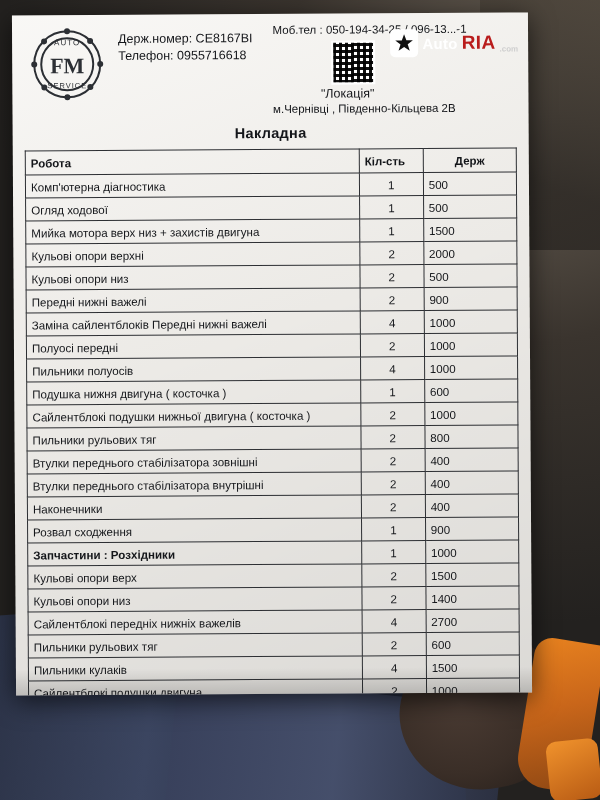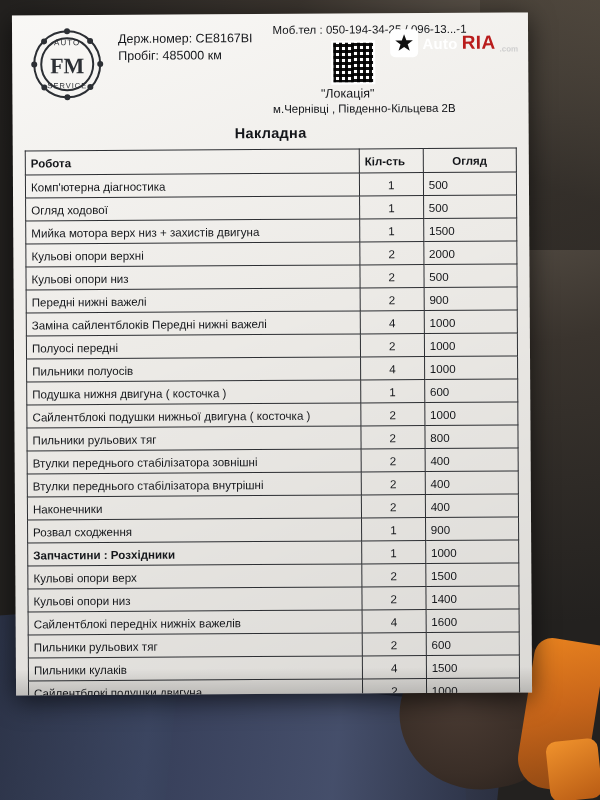--- a/index.html
+++ b/index.html
@@ -165,22 +165,22 @@
           <text x="43" y="63" text-anchor="middle" font-family="Liberation Sans, sans-serif" font-size="7.5" fill="#2c2f34" letter-spacing="1">SERVICE</text>
         </svg>
       </div>
 
       <div class="hdr-mid">
         <div>
           <span>Держ.номер:</span>
           <span>CE8167BI</span>
         </div>
         <div>
-          <span>Пробіг:</span>
-          <span>485000 км</span>
+          <span>Телефон:</span>
+          <span>0955716618</span>
         </div>
       </div>
 
       <div class="hdr-right">
         <div class="phone-line">Моб.тел : 050-194-34-25 / 096-13...-1</div>
         <div class="qr"></div>
         <div class="loc-title">"Локація"</div>
         <div class="loc-addr">м.Чернівці , Південно-Кільцева 2В</div>
 
         <div class="autoria">
@@ -196,21 +196,21 @@
       </div>
     </div>
 
     <div class="doc-title">Накладна</div>
 
     <table>
       <thead>
         <tr>
           <th class="c-work">Робота</th>
           <th class="c-qty">Кіл-сть</th>
-          <th class="c-price">Огляд</th>
+          <th class="c-price">Держ</th>
         </tr>
       </thead>
       <tbody id="tbody">
           <tr>
             <td class="work">Комп'ютерна діагностика</td>
             <td class="qty">1</td>
             <td class="price">500</td>
           </tr>
           <tr>
             <td class="work">Огляд ходової</td>
@@ -298,21 +298,21 @@
             <td class="price">1500</td>
           </tr>
           <tr>
             <td class="work">Кульові опори низ</td>
             <td class="qty">2</td>
             <td class="price">1400</td>
           </tr>
           <tr>
             <td class="work">Сайлентблокі передніх нижніх важелів</td>
             <td class="qty">4</td>
-            <td class="price">1600</td>
+            <td class="price">2700</td>
           </tr>
           <tr>
             <td class="work">Пильники рульових тяг</td>
             <td class="qty">2</td>
             <td class="price">600</td>
           </tr>
           <tr>
             <td class="work">Пильники кулаків</td>
             <td class="qty">4</td>
             <td class="price">1500</td>

